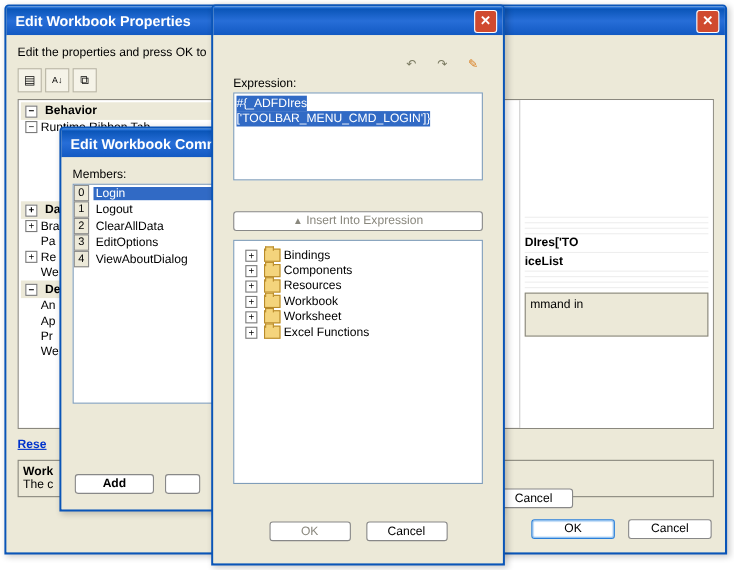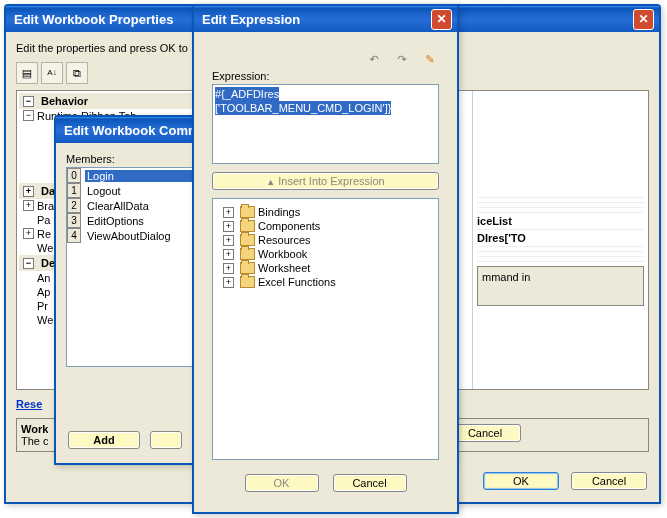--- a/index.html
+++ b/index.html
@@ -42,30 +42,31 @@
     text-align: center;
     line-height: 18px;
     margin-left: 2px;
     cursor: pointer;
   }
   .tb-btn.help {
     background: #5a91e8;
   }
   .dlg-body { padding: 10px; background: #ece9d8; }
   .btn {
-    background: #fef9c3;
+    background: #ffffff;
     border: 1px solid #888;
     border-radius: 3px;
     padding: 2px 0;
     font-size: 11px;
     cursor: pointer;
     text-align:center;
     min-width:72px;
     display:inline-block;
     box-shadow: 0 0 0 1px #fff inset;
+    margin-top: 20px;
   }
   .btn.blue-outline { border:1.5px solid #2a7fd9; box-shadow: 0 0 1px 1px #8fc0f0 inset; }
   .btn.disabled { color:#8a887e; }
 
   
   #dlgA { left: 4px; top: 4px; width: 657px; height: 500px; z-index: 1; }
   #dlgA .dlg-body { height: calc(100% - 26px); }
   #dlgA .intro { margin: 0 0 8px 0; }
   #dlgA .tool-row { display:flex; gap:3px; margin-bottom:6px; }
   #dlgA .tool-row .tool { width:22px; height:22px; border:1px solid #b8b4a3; background:#f5f3e8; text-align:center; line-height:20px; }
@@ -176,22 +177,22 @@
             <span style="width:14px;"></span>
             <span class="k">We</span>
           </div>
       </div>
       <div class="right-pane">
         <div style="height:100px;"></div>
         <div class="right-row"></div>
         <div class="right-row"></div>
         <div class="right-row"></div>
         <div class="right-row"></div>
+        <div class="right-row right-bold">DIres['TO</div>
         <div class="right-row right-bold">iceList</div>
-        <div class="right-row right-bold">DIres['TO</div>
         <div class="right-row"></div>
         <div class="right-row"></div>
         <div class="right-row"></div>
         <div class="mmand-box"><span>mmand in</span></div>
       </div>
     </div>
     <span class="link">Rese</span>
     <div class="workbox">
       <b>Work</b><br>
       <span>The c</span>
@@ -237,21 +238,20 @@
     </div>
     <div class="btn-row">
       <span class="btn" style="min-width:72px;font-weight:bold;">Add</span>
       <span class="btn" style="min-width:32px;">&nbsp;</span>
     </div>
   </div>
 </div>
 
 <div class="dlg" id="dlgC">
   <div class="titlebar">
-    <span>Edit Expression</span>
     <span class="spacer"></span>
     <span class="tb-btn">✕</span>
   </div>
   <div class="dlg-body">
     <div class="toolrow">
       <span class="ticon" style="color:#7a7a60;">↶</span>
       <span class="ticon" style="color:#7a7a60;">↷</span>
       <span class="ticon" style="color:#d97b1a;">✎</span>
     </div>
     <div style="padding:0 8px;">Expression:</div>

